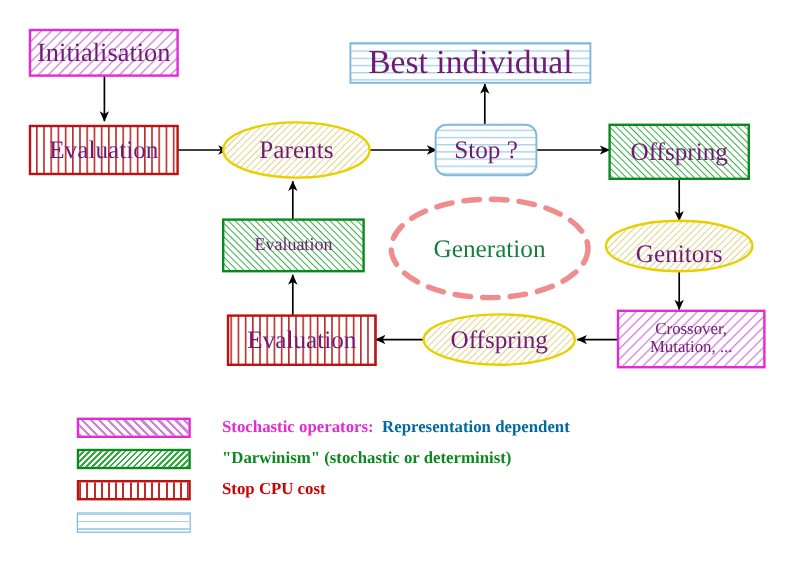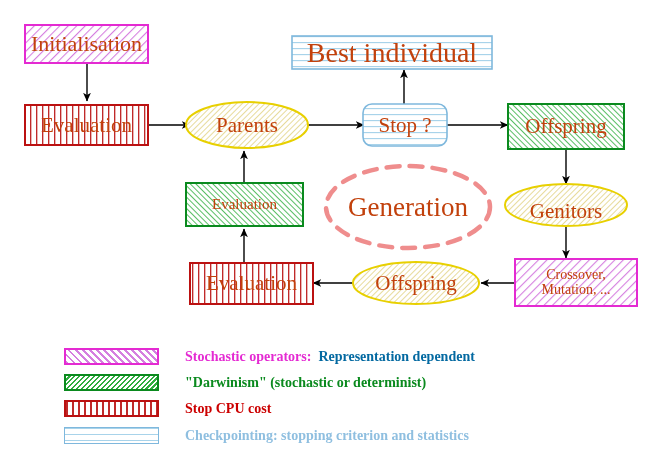--- a/index.html
+++ b/index.html
@@ -19,21 +19,21 @@
     left: 0; top: 0;
     width: 662px;
     height: 471px;
   }
   .node-label {
     position: absolute;
     display: flex;
     align-items: center;
     justify-content: center;
     text-align: center;
-    color: #c2410c;
+    color: #701a75;
     line-height: 1.05;
     pointer-events: none;
     white-space: pre;
   }
   .legend-row {
     position: absolute;
     display: flex;
     align-items: center;
     padding-left: 38px;
   }
@@ -143,21 +143,21 @@
   <span>Crossover,</span>
   <span>Mutation, ...</span>
 </div>
 
 <div class="node-label" style="left:353px; top:262px; width:126px; height:42px; font-size:21px;">Offspring</div>
 
 <div class="node-label" style="left:190px; top:263px; width:123px; height:41px; font-size:21px;">Evaluation</div>
 
 <div class="node-label" style="left:186px; top:183px; width:117px; height:43px; font-size:15px;">Evaluation</div>
 
-<div class="node-label" style="left:326px; top:186px; width:164px; height:42px; font-size:27px; color:#c2410c;">Generation</div>
+<div class="node-label" style="left:326px; top:186px; width:164px; height:42px; font-size:21px; color:#15803d;">Generation</div>
 
 <div class="legend-row" style="left:26px; top:348px;">
   <span class="sw" style="background:
           repeating-linear-gradient(45deg, #d57fe0 0 2px, #ffffff 2px 5px);
           border:2px solid #e42ad2;"></span>
   <span class="legend-text" style="color:#e42ad2;">Stochastic operators:</span>
   <span class="legend-text" style="color:#0369a1;">  Representation dependent</span>
 </div>
 
 <div class="legend-row" style="left:26px; top:374px;">
@@ -171,14 +171,13 @@
   <span class="sw" style="background:
           repeating-linear-gradient(90deg, #c02a2a 0 1.7px, #ffffff 1.7px 6px);
           border:2px solid #bb1111;"></span>
   <span class="legend-text" style="color:#cc0000;">Stop CPU cost</span>
 </div>
 
 <div class="legend-row" style="left:26px; top:427px;">
   <span class="sw" style="background:
           repeating-linear-gradient(180deg, #a8d3ea 0 1.3px, #ffffff 1.3px 6px);
           border:1.6px solid #7fb8dd;"></span>
-  <span class="legend-text" style="color:#8fbfe0;">Checkpointing: stopping criterion and statistics</span>
 </div>
 
 </body></html>

